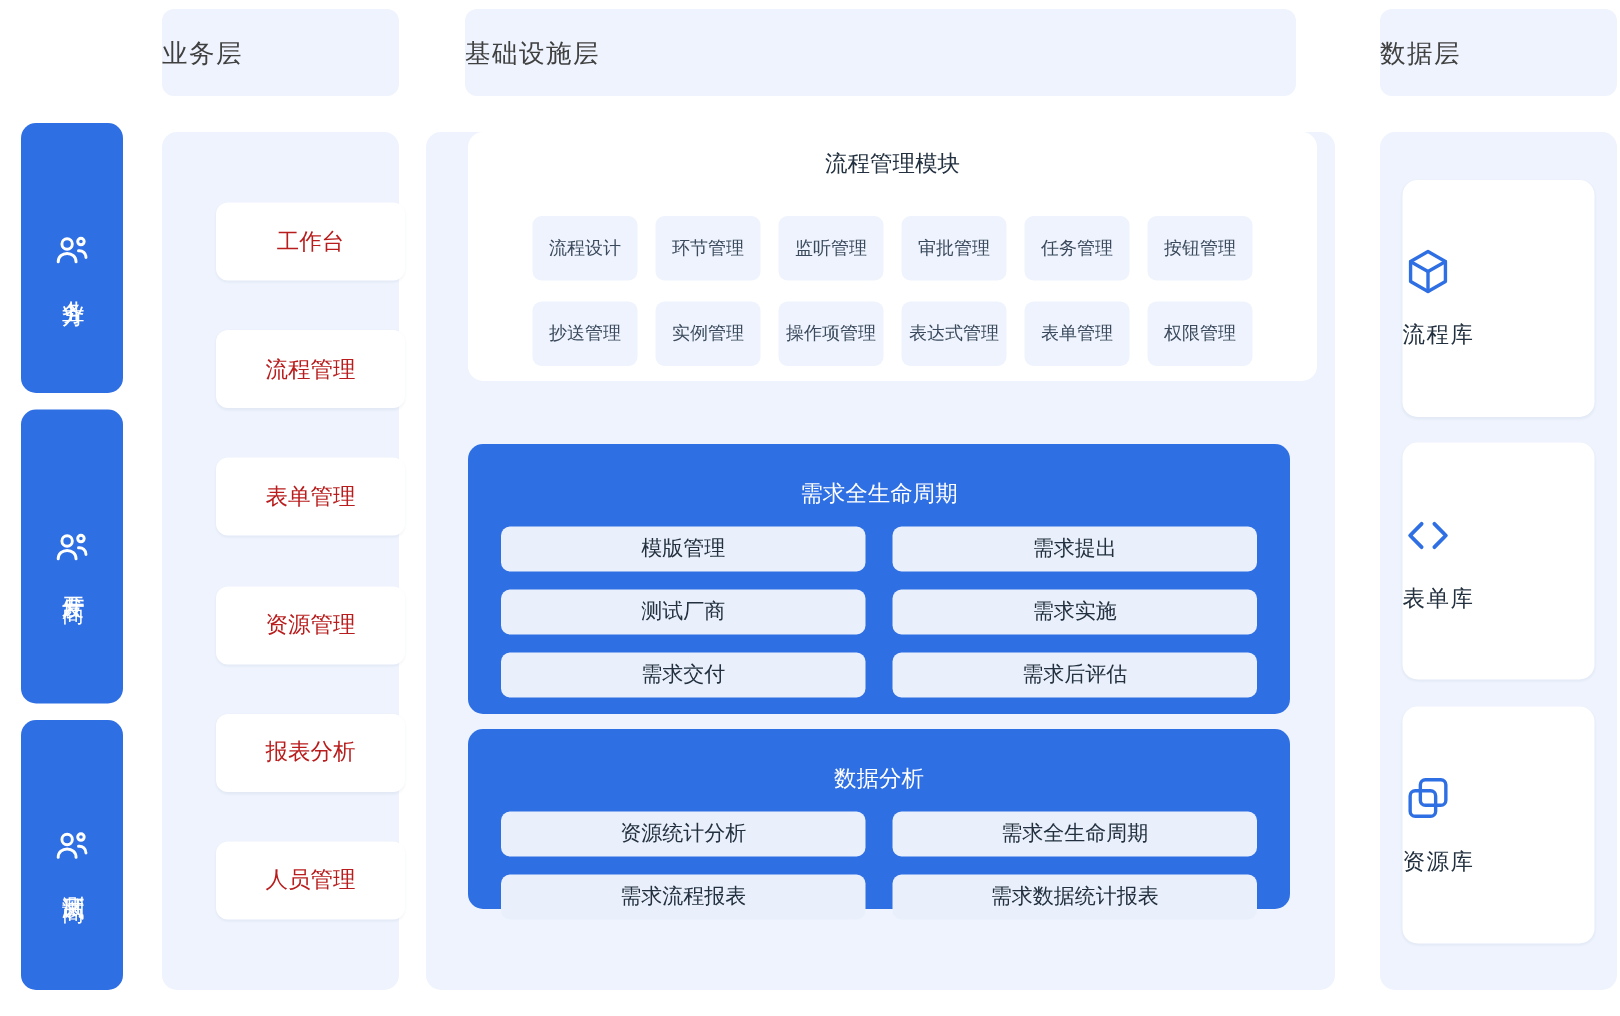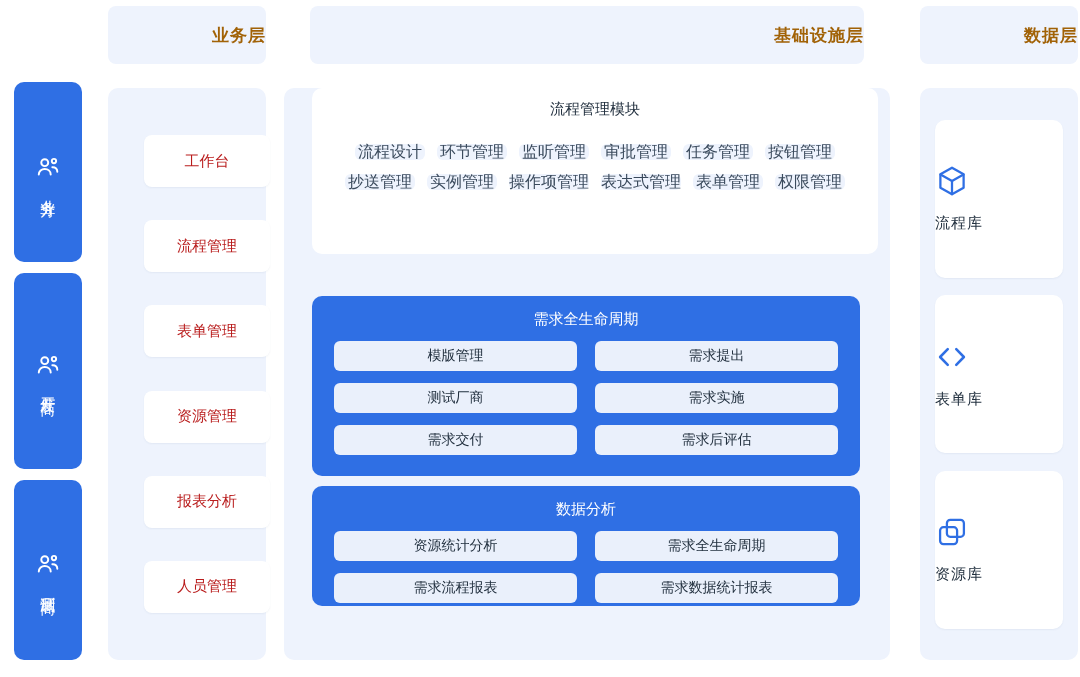--- a/index.html
+++ b/index.html
@@ -55,27 +55,26 @@
     writing-mode: vertical-rl;
     text-orientation: upright;
     font-weight: 500;
   }
 
   
   .col-header {
     position: absolute;
     background: #eef3fd;
     border-radius: 8px;
-    color: #a16207;
+    color: #404040;
     font-size: 17px;
     display: flex;
     align-items: center;
-    justify-content: flex-end;
+    justify-content: flex-start;
     letter-spacing: 1px;
-    font-weight: bold;
   }
   #hdr-business { left: 108px; top: 6px; width: 158px; height: 58px; }
   #hdr-infra    { left: 310px; top: 6px; width: 554px; height: 58px; }
   #hdr-data     { left: 920px; top: 6px; width: 158px; height: 58px; }
 
   
   .business-col {
     position: absolute;
     left: 108px;
     top: 88px;
@@ -135,36 +134,36 @@
   .chip-row {
     display: flex;
     justify-content: center;
     gap: 12px;
     margin-bottom: 14px;
   }
   .chip {
     background: #eef3fd;
     border-radius: 6px;
     color: #3a4a5c;
-    font-size: 16px;
-    height: 16px;
+    font-size: 12px;
+    height: 43px;
     min-width: 70px;
     padding: 0 0;
     display: flex;
     align-items: center;
     justify-content: center;
     box-sizing: border-box;
   }
 
   .blue-panel {
     position: absolute;
     background: #2f6fe4;
     border-radius: 10px;
     box-sizing: border-box;
-    padding-top: 14px;
+    padding-top: 24px;
   }
   #panel-lifecycle { left: 28px; top: 208px; width: 548px; height: 180px; }
   #panel-analysis  { left: 28px; top: 398px; width: 548px; height: 120px; }
   .panel-title {
     color: #ffffff;
     text-align: center;
     font-size: 15px;
     margin-bottom: 12px;
   }
   .panel-grid {

